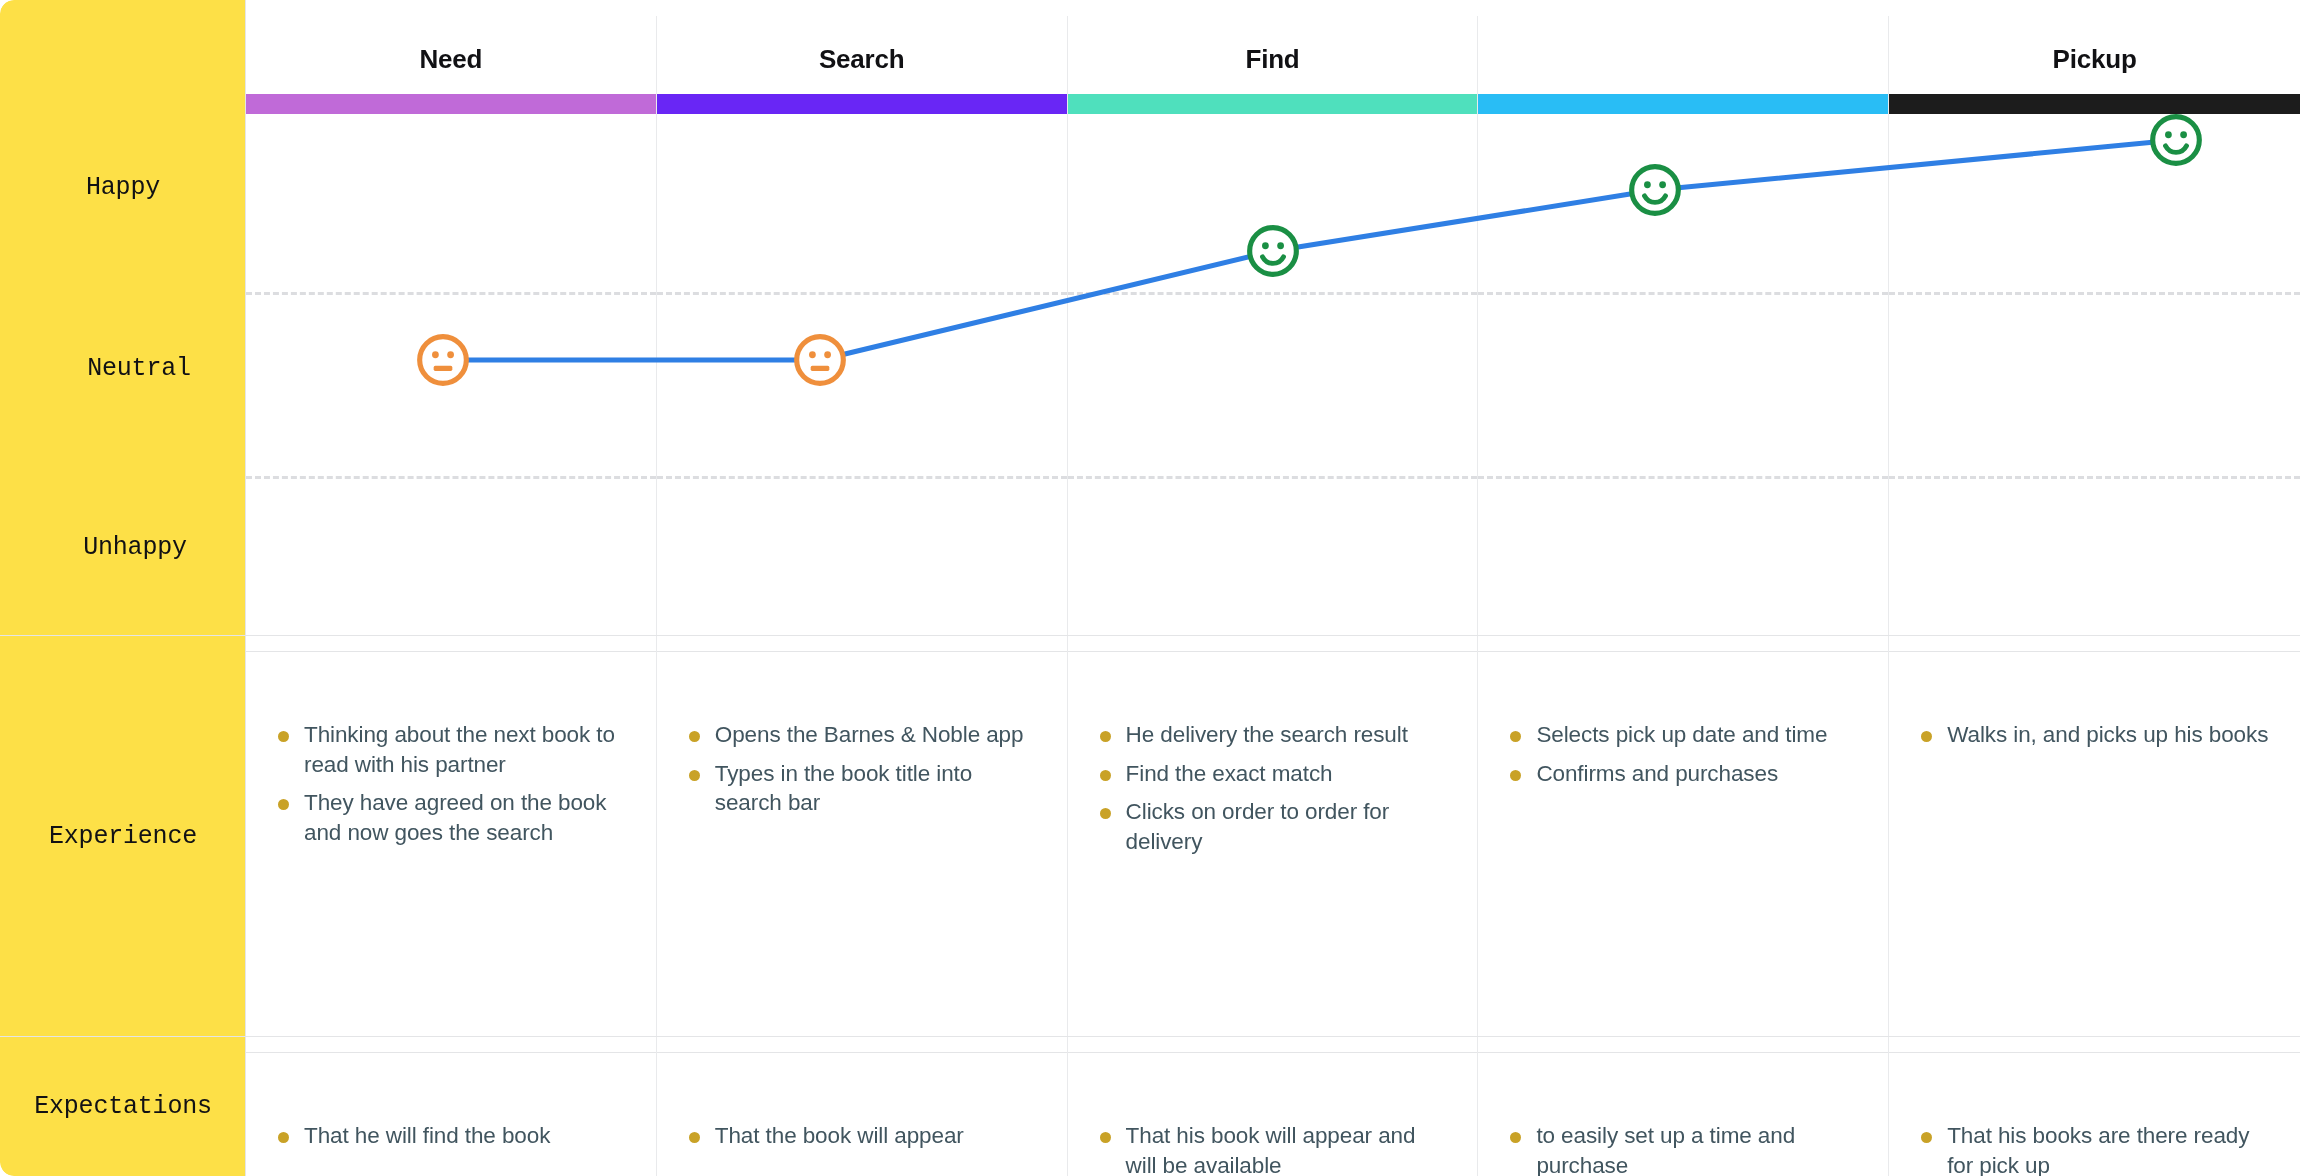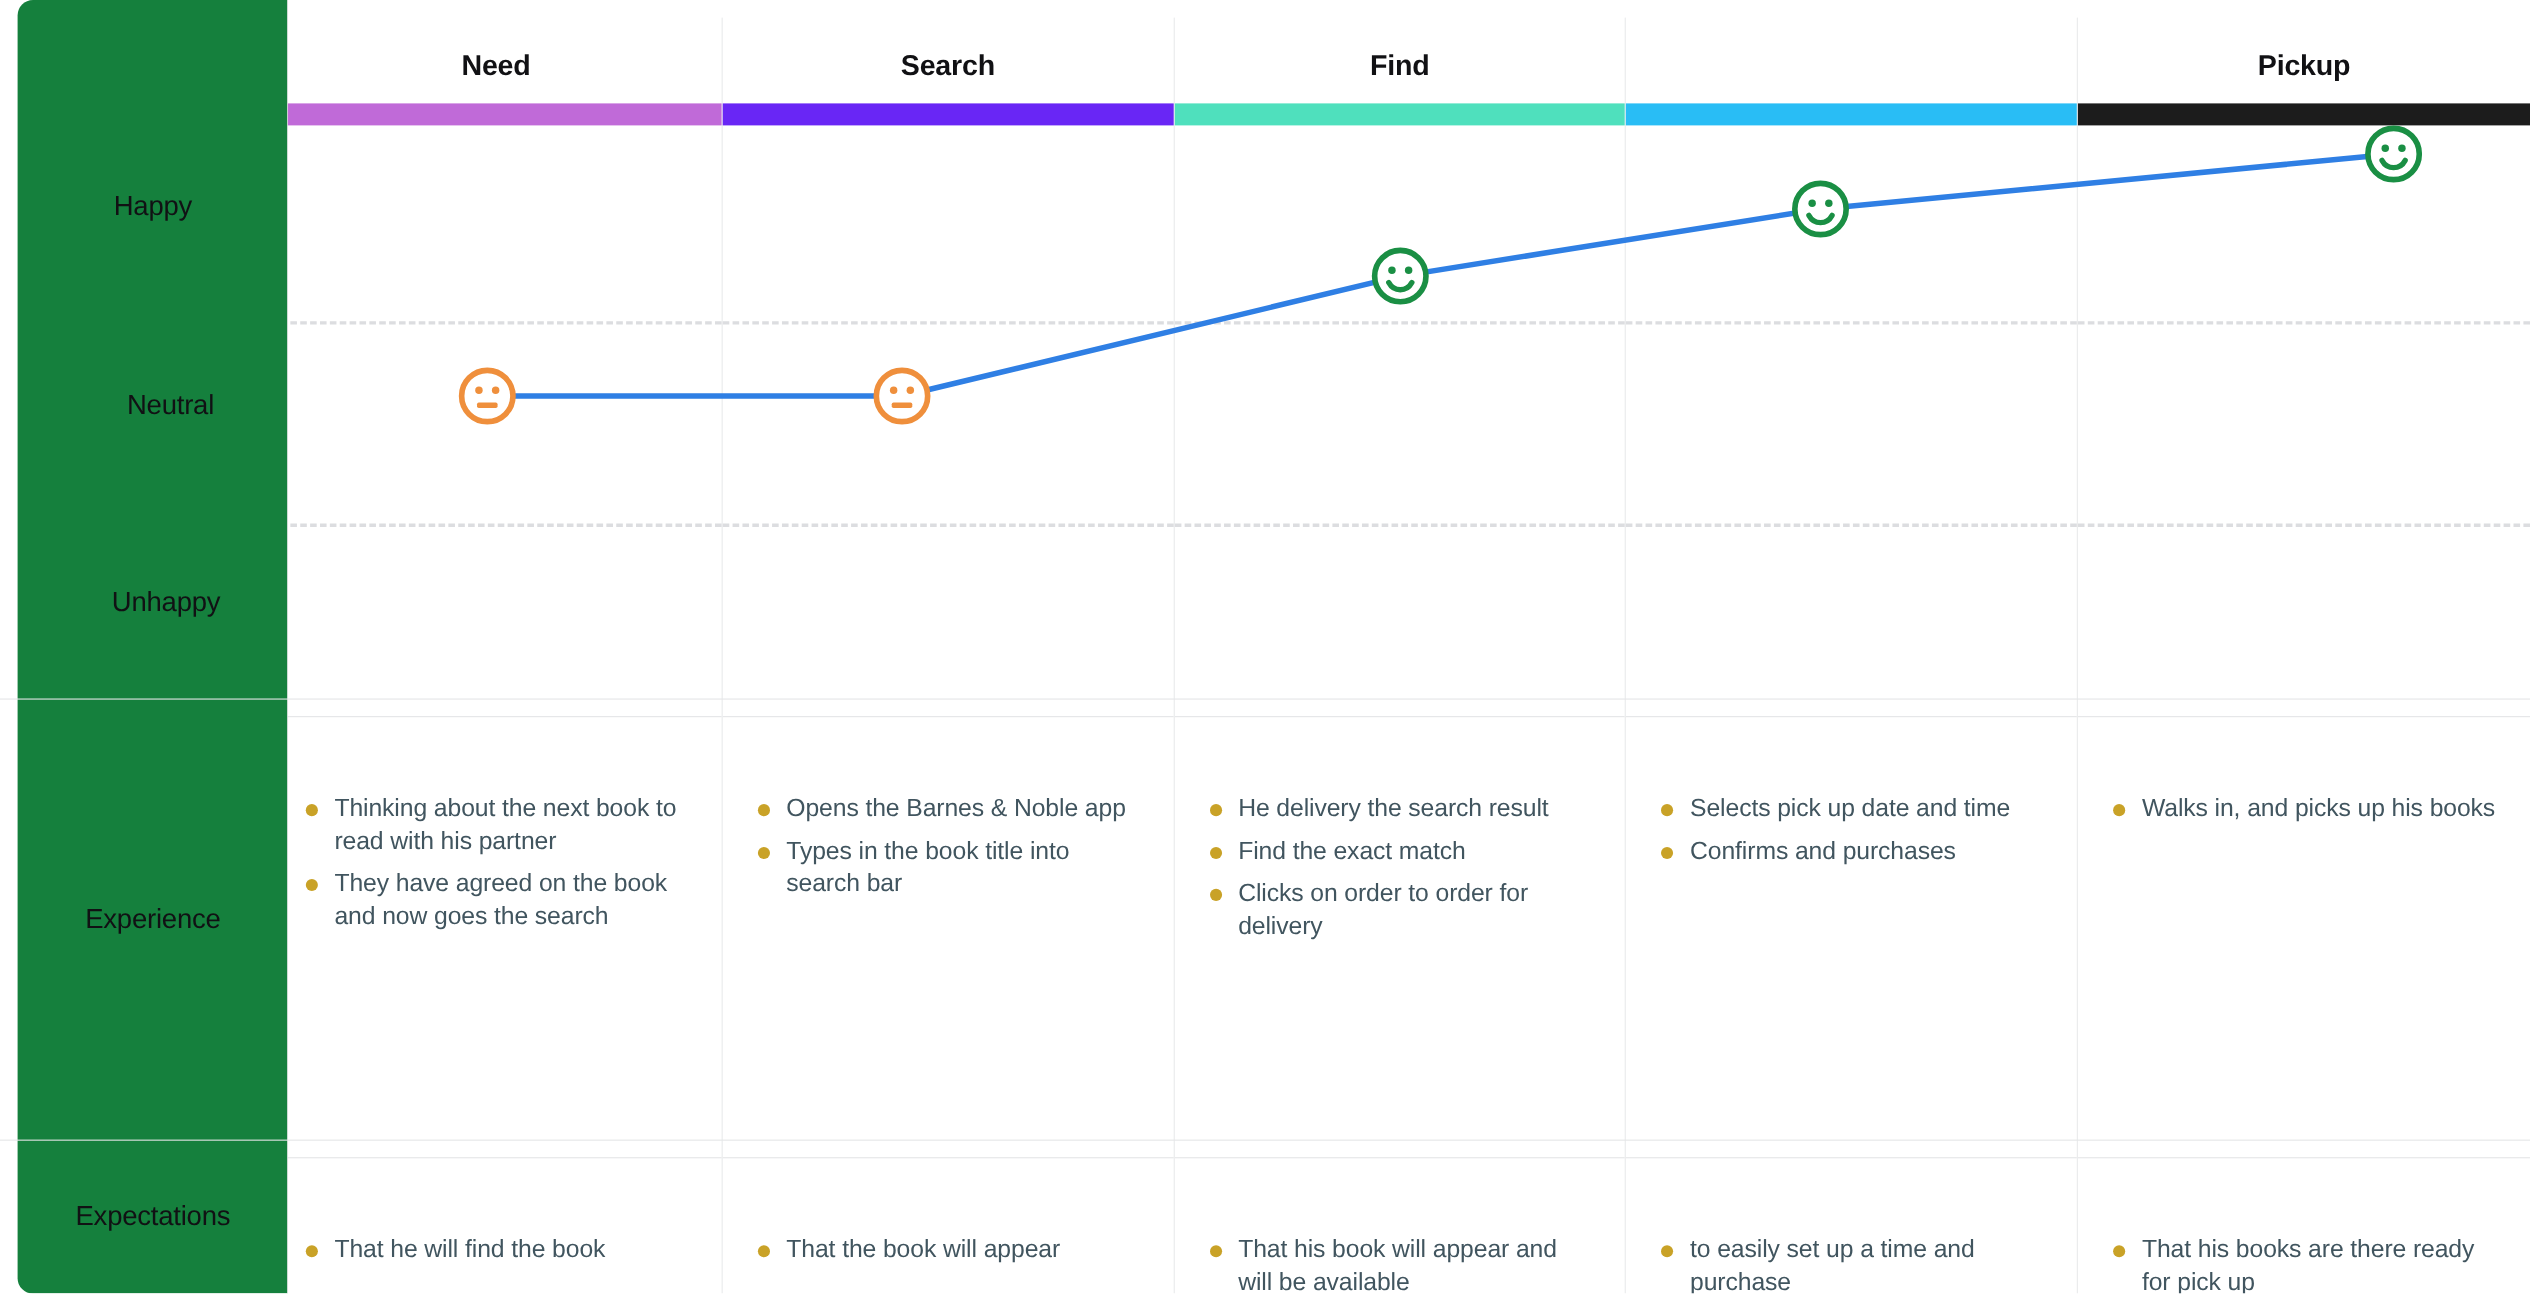--- a/index.html
+++ b/index.html
@@ -18,28 +18,29 @@
     width: 2300px;
     height: 1176px;
     background: #ffffff;
     border-radius: 14px;
     overflow: hidden;
   }
 
   
   .label-rail {
     position: absolute;
-    left: 16px; top: 0;
+    left: 0; top: 0;
     width: 246px;
     height: 1176px;
-    background: #15803d;
+    background: #fde047;
     border-right: 1px solid #e4e5e7;
     border-top-left-radius: 14px;
     border-bottom-left-radius: 14px;
     z-index: 3;
+    font-family: Liberation Mono, monospace;
   }
   .rail-cell {
     position: absolute;
     left: 0;
     width: 246px;
     display: flex;
     align-items: center;
     justify-content: center;
     color: #111114;
     font-size: 25px;

